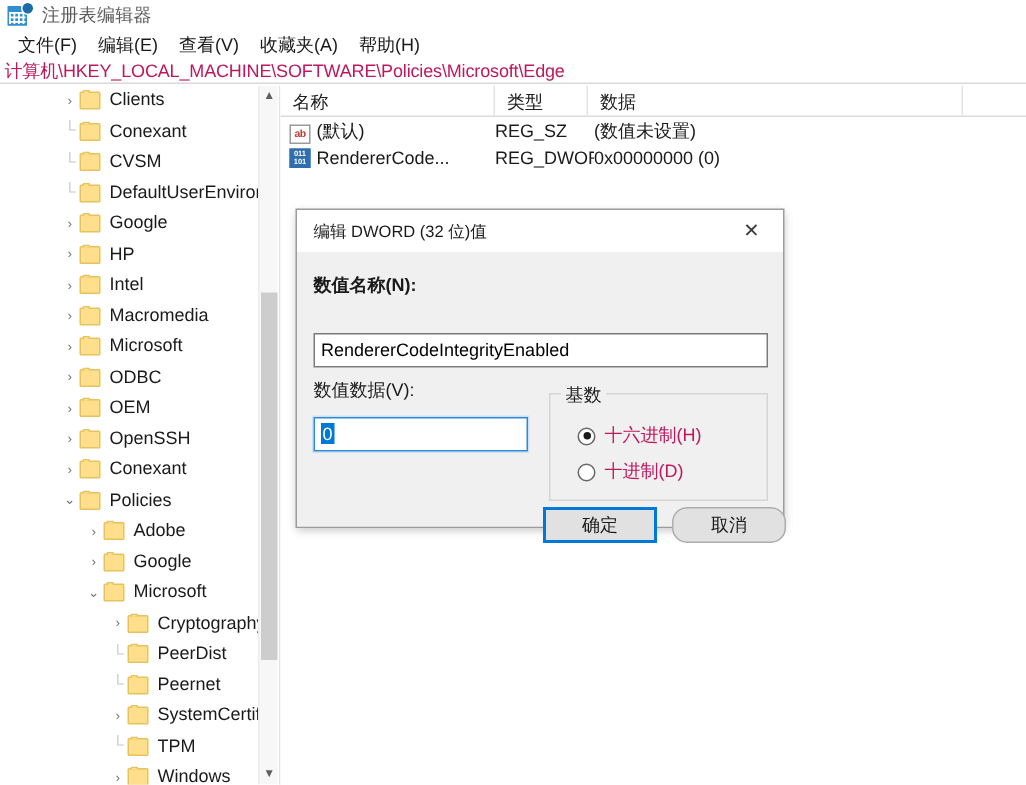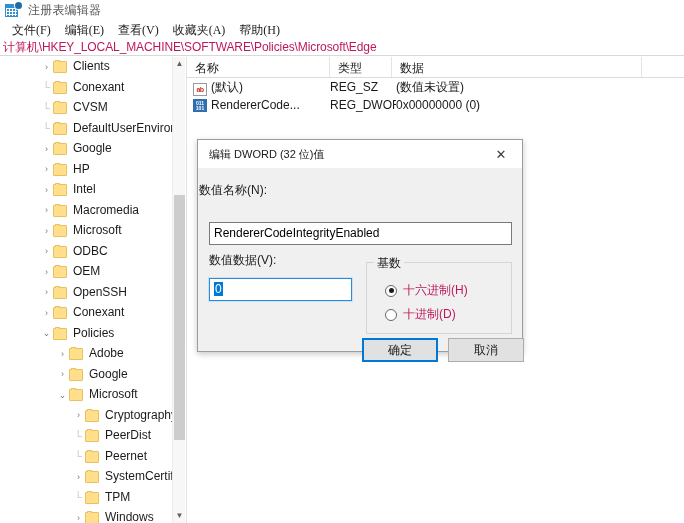--- a/index.html
+++ b/index.html
@@ -69,21 +69,20 @@
   
   .menubar {
     position: absolute;
     left: 0; top: 21px;
     width: 684px; height: 19px;
     background: #ffffff;
     display: flex;
     align-items: center;
     padding-left: 5px;
     box-sizing: border-box;
-    font-family: Liberation Serif, serif;
   }
   .menu-item {
     font-size: 12px;
     color: #1a1a1a;
     padding: 1px 7px 2px 7px;
     cursor: default;
     white-space: nowrap;
   }
 
   
@@ -322,21 +321,21 @@
     left: 0; top: 28px;
     width: 324px; height: 183px;
     background: #f0f0f0;
   }
   .dlg-label {
     position: absolute;
     font-size: 12px;
     color: #1a1a1a;
     white-space: nowrap;
   }
-  .lbl-name { left: 1px; top: 14px; }
+  .lbl-name { left: 11px; top: 14px; font-weight: bold; }
   .lbl-data { left: 11px; top: 84px; }
 
   .txt-input {
     position: absolute;
     background: #ffffff;
     border: 1px solid #7a7a7a;
     box-sizing: border-box;
     font-family: "Liberation Sans", "DejaVu Sans", sans-serif;
     font-size: 12px;
     color: #000000;
@@ -419,21 +418,21 @@
     text-align: center;
     line-height: 22px;
     cursor: default;
   }
   .btn-ok {
     left: 164px; top: 170px;
     background: #e1e1e1;
     border: 2px solid #0078d7;
     line-height: 20px;
   }
-  .btn-cancel { left: 250px; top: 170px; }
+  .btn-cancel { left: 250px; top: 170px; border-radius: 10px; }
 </style>
 </head>
 <body>
 
 <div class="titlebar">
   <div class="app-icon">
     <div class="grid"></div>
     <div class="gear"></div>
   </div>
   <div class="app-title">注册表编辑器</div>

